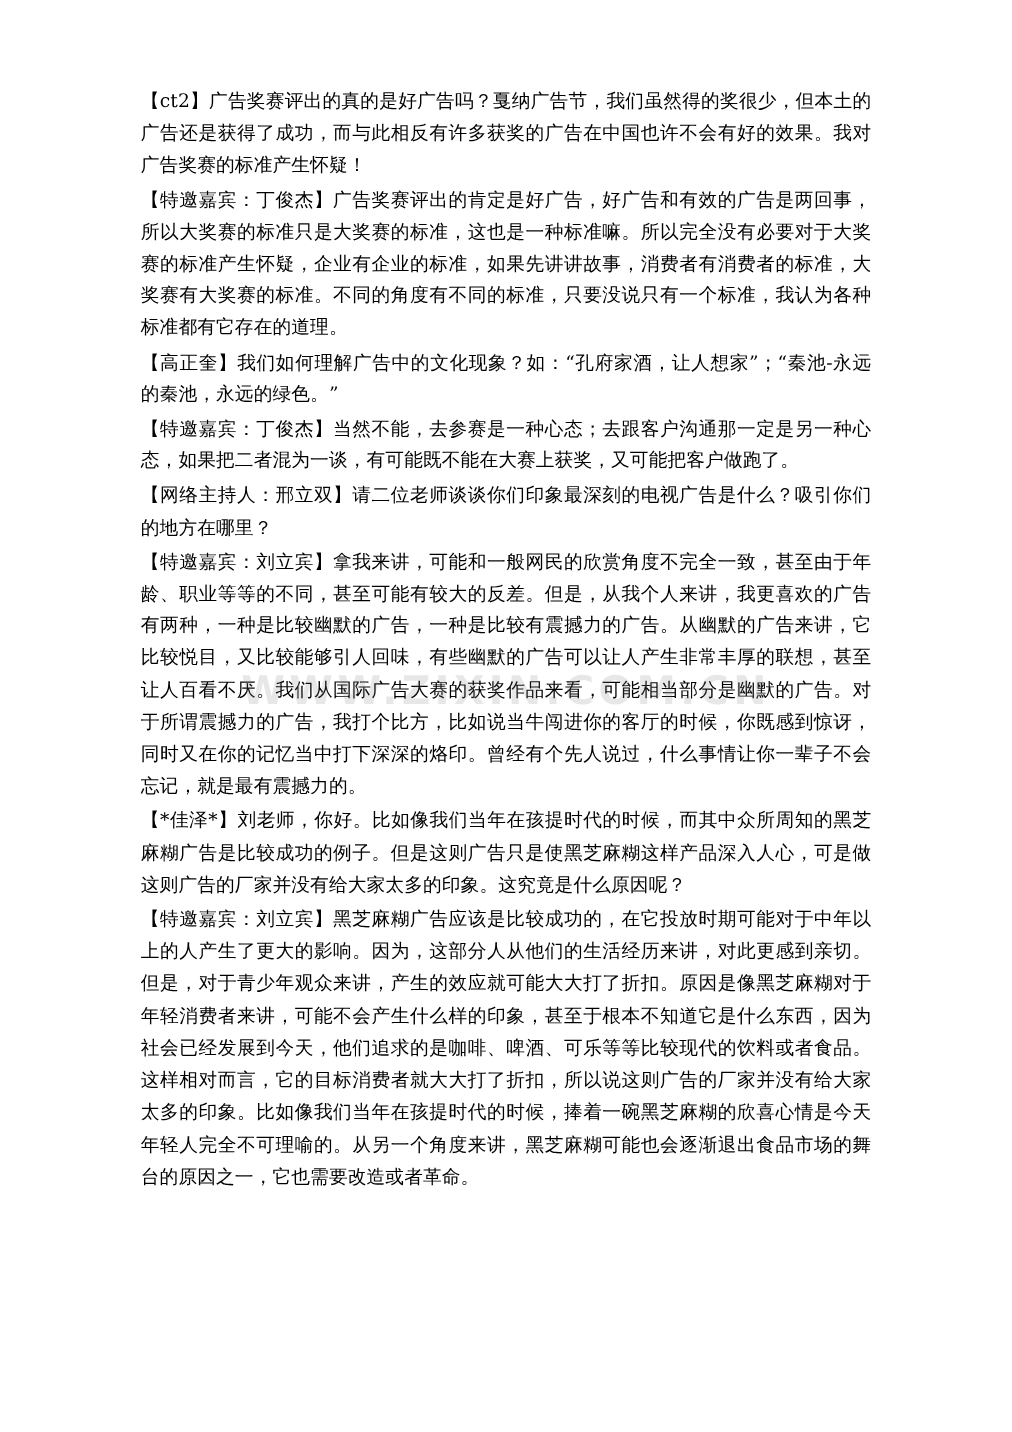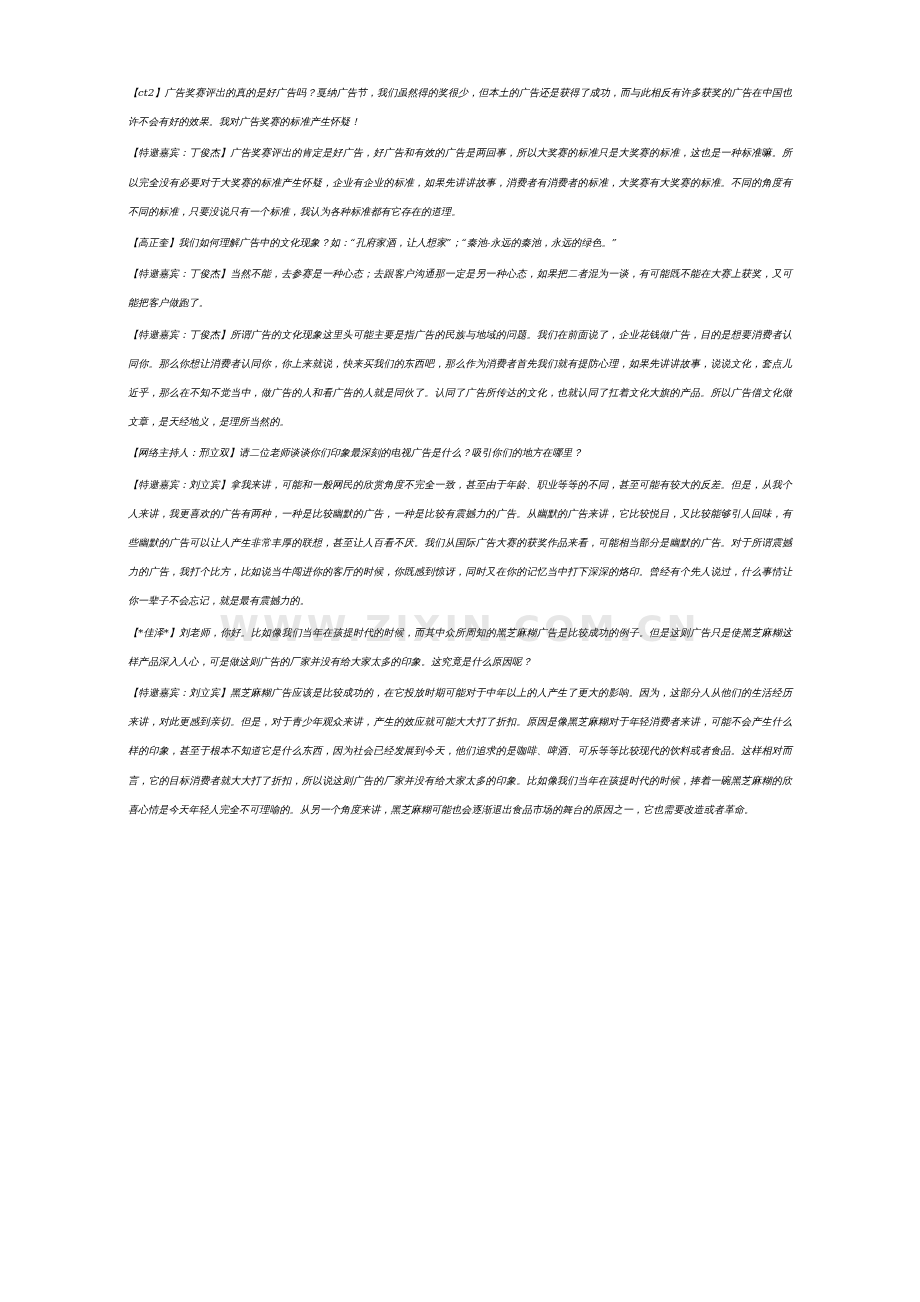--- a/index.html
+++ b/index.html
@@ -36,42 +36,40 @@
     pointer-events: none;
     user-select: none;
     z-index: 5;
   }
   .doc-body {
     position: relative;
     z-index: 2;
   }
   p.para {
     margin: 0 0 2px 0;
-    font-size: 10px;
+    font-size: 17px;
     line-height: 29.2px;
     text-align: justify;
     text-justify: inter-ideograph;
     text-indent: 0;
     letter-spacing: 0.1px;
     word-break: break-all;
-    font-style: italic;
   }
   p.para:last-child {
     margin-bottom: 16px;
   }
 </style>
 </head>
 <body>
 
 <div class="page">
   <div class="watermark">WWW.ZIXIN.COM.CN</div>
   <div class="doc-body">
     <p class="para">【ct2】广告奖赛评出的真的是好广告吗？戛纳广告节，我们虽然得的奖很少，但本土的广告还是获得了成功，而与此相反有许多获奖的广告在中国也许不会有好的效果。我对广告奖赛的标准产生怀疑！</p>
     <p class="para">【特邀嘉宾：丁俊杰】广告奖赛评出的肯定是好广告，好广告和有效的广告是两回事，所以大奖赛的标准只是大奖赛的标准，这也是一种标准嘛。所以完全没有必要对于大奖赛的标准产生怀疑，企业有企业的标准，如果先讲讲故事，消费者有消费者的标准，大奖赛有大奖赛的标准。不同的角度有不同的标准，只要没说只有一个标准，我认为各种标准都有它存在的道理。</p>
     <p class="para">【高正奎】我们如何理解广告中的文化现象？如：“孔府家酒，让人想家”；“秦池-永远的秦池，永远的绿色。”</p>
     <p class="para">【特邀嘉宾：丁俊杰】当然不能，去参赛是一种心态；去跟客户沟通那一定是另一种心态，如果把二者混为一谈，有可能既不能在大赛上获奖，又可能把客户做跑了。</p>
-    <p class="para">【特邀嘉宾：丁俊杰】所谓广告的文化现象这里头可能主要是指广告的民族与地域的问题。我们在前面说了，企业花钱做广告，目的是想要消费者认同你。那么你想让消费者认同你，你上来就说，快来买我们的东西吧，那么作为消费者首先我们就有提防心理，如果先讲讲故事，说说文化，套点儿近乎，那么在不知不觉当中，做广告的人和看广告的人就是同伙了。认同了广告所传达的文化，也就认同了扛着文化大旗的产品。所以广告借文化做文章，是天经地义，是理所当然的。</p>
     <p class="para">【网络主持人：邢立双】请二位老师谈谈你们印象最深刻的电视广告是什么？吸引你们的地方在哪里？</p>
     <p class="para">【特邀嘉宾：刘立宾】拿我来讲，可能和一般网民的欣赏角度不完全一致，甚至由于年龄、职业等等的不同，甚至可能有较大的反差。但是，从我个人来讲，我更喜欢的广告有两种，一种是比较幽默的广告，一种是比较有震撼力的广告。从幽默的广告来讲，它比较悦目，又比较能够引人回味，有些幽默的广告可以让人产生非常丰厚的联想，甚至让人百看不厌。我们从国际广告大赛的获奖作品来看，可能相当部分是幽默的广告。对于所谓震撼力的广告，我打个比方，比如说当牛闯进你的客厅的时候，你既感到惊讶，同时又在你的记忆当中打下深深的烙印。曾经有个先人说过，什么事情让你一辈子不会忘记，就是最有震撼力的。</p>
     <p class="para">【*佳泽*】刘老师，你好。比如像我们当年在孩提时代的时候，而其中众所周知的黑芝麻糊广告是比较成功的例子。但是这则广告只是使黑芝麻糊这样产品深入人心，可是做这则广告的厂家并没有给大家太多的印象。这究竟是什么原因呢？</p>
     <p class="para">【特邀嘉宾：刘立宾】黑芝麻糊广告应该是比较成功的，在它投放时期可能对于中年以上的人产生了更大的影响。因为，这部分人从他们的生活经历来讲，对此更感到亲切。但是，对于青少年观众来讲，产生的效应就可能大大打了折扣。原因是像黑芝麻糊对于年轻消费者来讲，可能不会产生什么样的印象，甚至于根本不知道它是什么东西，因为社会已经发展到今天，他们追求的是咖啡、啤酒、可乐等等比较现代的饮料或者食品。这样相对而言，它的目标消费者就大大打了折扣，所以说这则广告的厂家并没有给大家太多的印象。比如像我们当年在孩提时代的时候，捧着一碗黑芝麻糊的欣喜心情是今天年轻人完全不可理喻的。从另一个角度来讲，黑芝麻糊可能也会逐渐退出食品市场的舞台的原因之一，它也需要改造或者革命。</p>
   </div>
 </div>
 
 </body></html>

